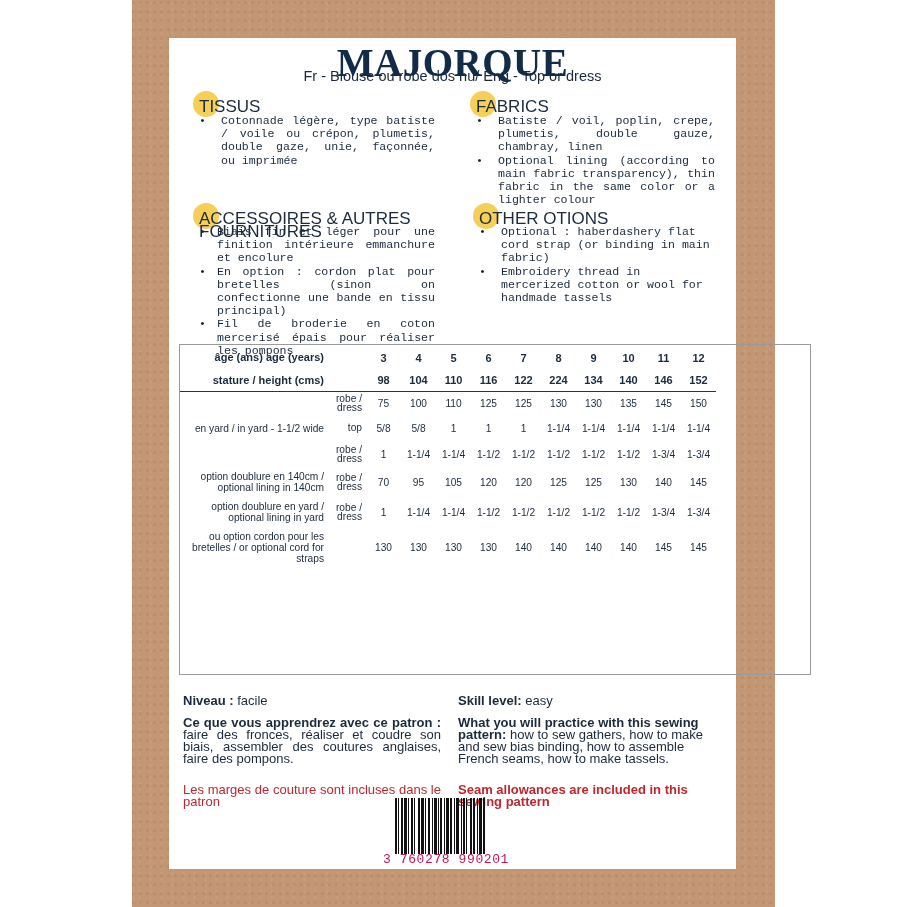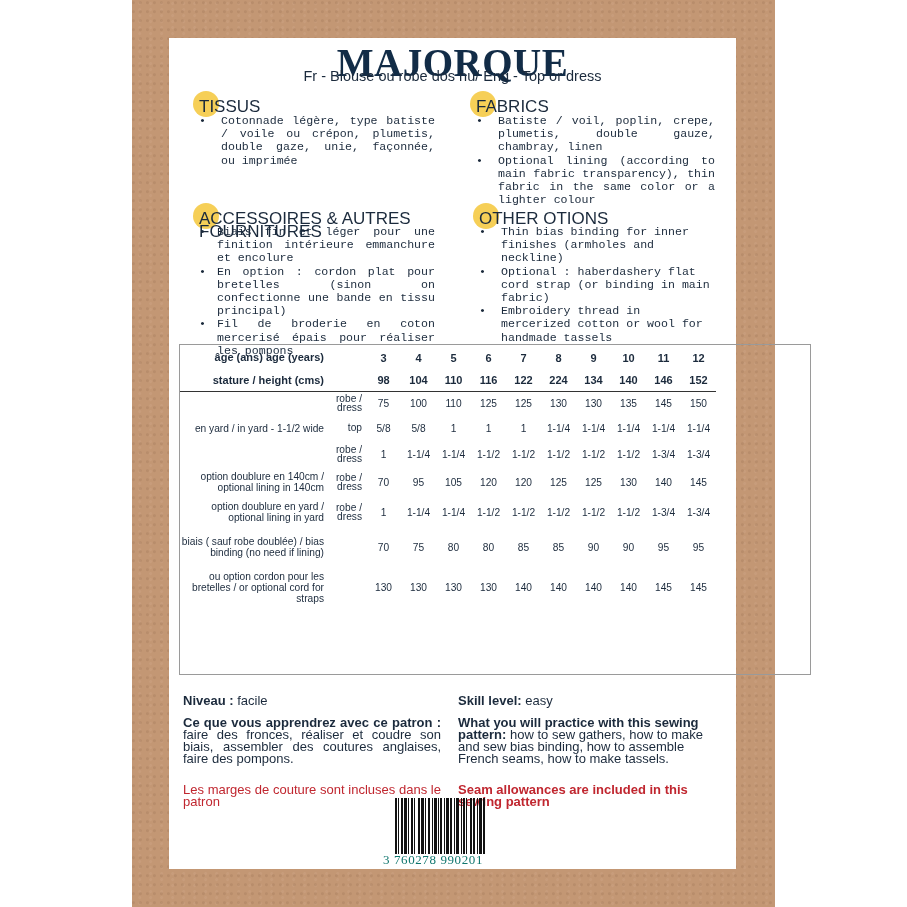--- a/index.html
+++ b/index.html
@@ -29,21 +29,21 @@
   td.num { width:35px; }
   tr.hdr td { font-weight:bold; font-size:11px; }
   tr.hdr2 td { border-bottom:1px solid #333; }
   .bottom { position:absolute; font-family:"Liberation Sans", sans-serif; font-size:13px; line-height:12px; color:#1b2a3c; }
   .bottom b { font-weight:bold; }
   .red { color:#c0262f; }
   .barcode { position:absolute; left:226px; top:758px; width:120px; height:74px; }
   .bars { position:absolute; left:0; top:2px; width:120px; height:56px; display:flex; }
   .bars i { display:block; height:100%; background:#111; }
   .bars b { display:block; height:100%; }
-  .bc-num { position:absolute; left:-12px; top:56px; width:140px; font-family:Liberation Serif, serif; font-size:13px; letter-spacing:0.6px; color:#0f766e; }
+  .bc-num { position:absolute; left:-12px; top:56px; width:140px; font-family:Liberation Mono, monospace; font-size:13px; letter-spacing:0.6px; color:#be185d; }
 </style>
 </head>
 <body>
 
 <div class="kraft"></div>
 
 <div class="sheet">
   <div class="title">MAJORQUE</div>
   <div class="subtitle">Fr - Blouse ou robe dos nu/ Eng -  Top or dress</div>
 
@@ -79,21 +79,20 @@
       <li style="padding-left:18px;">Fil de broderie en coton mercerisé épais pour réaliser les pompons</li>
     </ul>
   </div>
 
   <div class="section" style="left:310px; top:174px; width:236px;">
     <div class="sec-head">
       <div class="dot"></div>
       <span>OTHER OTIONS</span>
     </div>
     <ul class="sec-list" style="margin-top:-1px;">
-      <li style="text-align:left;">Thin bias binding for inner finishes (armholes and neckline)</li>
       <li style="text-align:left;">Optional : haberdashery flat cord strap (or binding in main fabric)</li>
       <li style="text-align:left;">Embroidery thread in mercerized cotton or wool for handmade tassels</li>
     </ul>
   </div>
 
   <div class="table-box">
     <table>
       <tbody>
           <tr class="hdr" style="height:25px;">
         <td class="lab">âge (ans) age (years)</td>
@@ -187,34 +186,20 @@
         <td>1-1/4</td>
         <td>1-1/2</td>
         <td>1-1/2</td>
         <td>1-1/2</td>
         <td>1-1/2</td>
         <td>1-1/2</td>
         <td>1-3/4</td>
         <td>1-3/4</td>
       </tr>
       <tr style="height:40px;">
-        <td class="lab">biais ( sauf robe doublée) / bias binding (no need if lining)</td>
-        <td class="typ"></td>
-        <td>70</td>
-        <td>75</td>
-        <td>80</td>
-        <td>80</td>
-        <td>85</td>
-        <td>85</td>
-        <td>90</td>
-        <td>90</td>
-        <td>95</td>
-        <td>95</td>
-      </tr>
-      <tr style="height:40px;">
         <td class="lab">ou option cordon pour les bretelles / or optional cord for straps</td>
         <td class="typ"></td>
         <td>130</td>
         <td>130</td>
         <td>130</td>
         <td>130</td>
         <td>140</td>
         <td>140</td>
         <td>140</td>
         <td>140</td>

